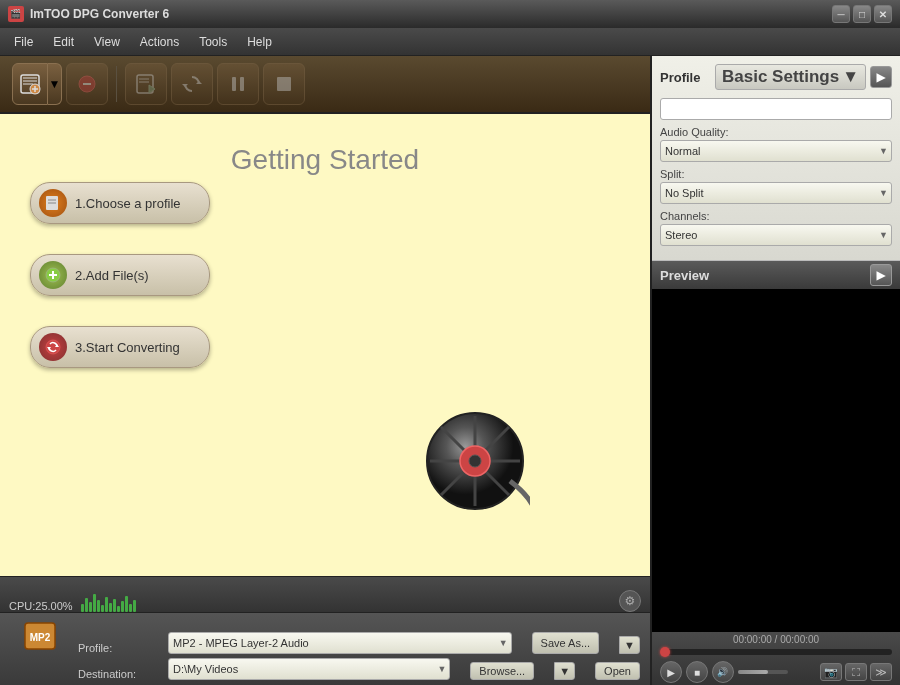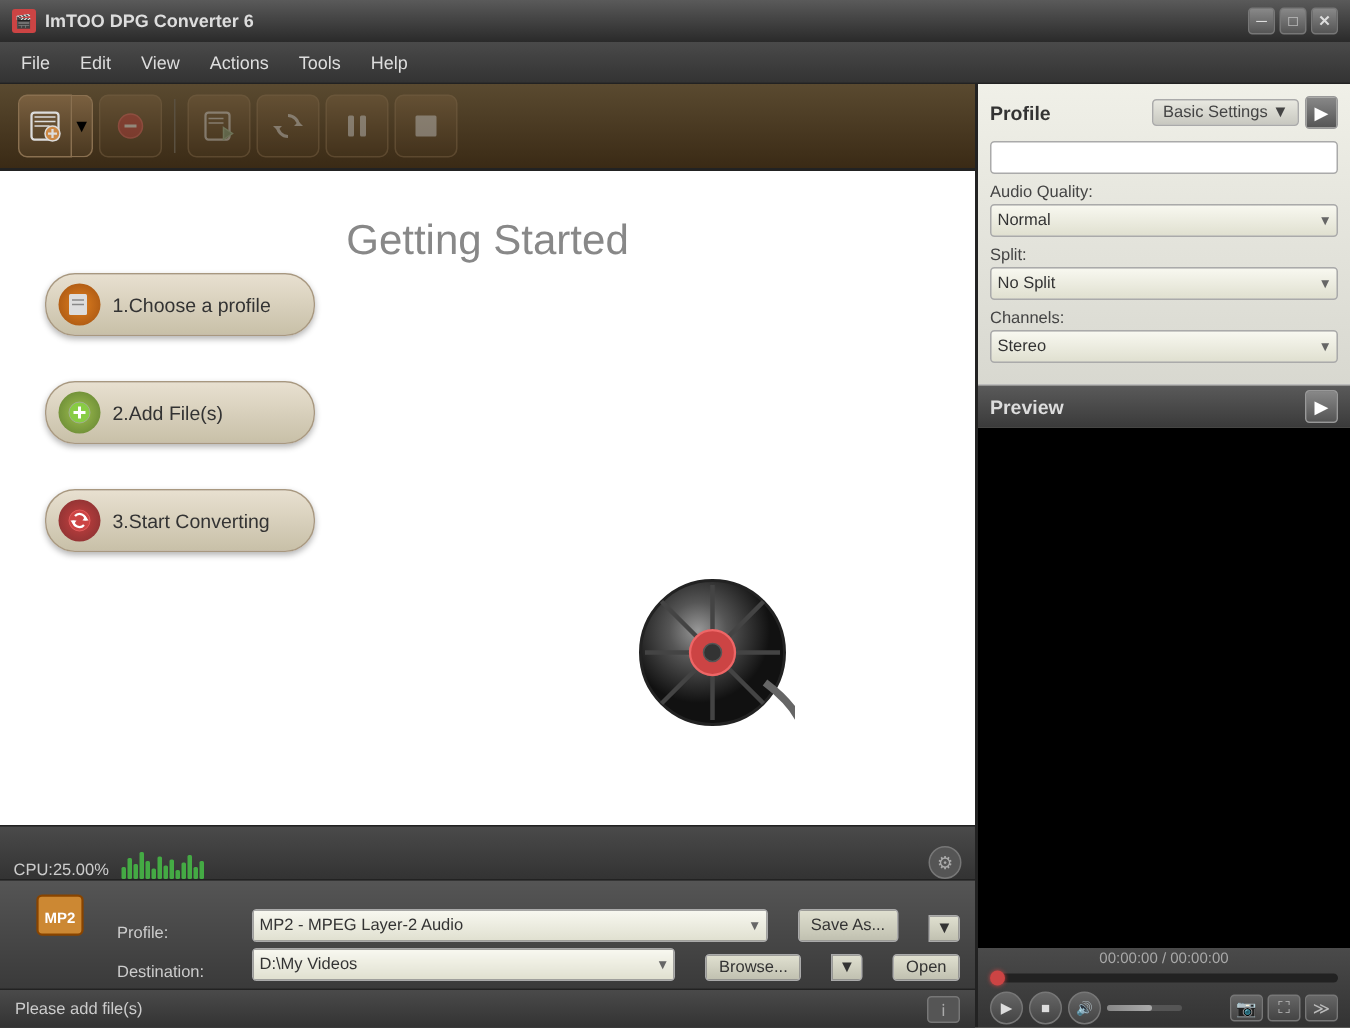--- a/index.html
+++ b/index.html
@@ -72,21 +72,21 @@
       position: relative;
     }
     .toolbar-btn.disabled { opacity: 0.4; cursor: default; }
     .toolbar-separator { width: 1px; height: 36px; background: #5a5040; margin: 0 4px; }
     .add-btn-wrap { position: relative; display: flex; }
     .add-dropdown { width: 14px; height: 42px; background: linear-gradient(to bottom, #7a6040, #4a3820); border: 1px solid #8a7050; border-left: none; border-radius: 0 6px 6px 0; display: flex; align-items: center; justify-content: center; cursor: pointer; }
 
     
     .content-area {
       flex: 1;
-      background: #ffffff;
+      background: #fef9c3;
       display: flex;
       flex-direction: column;
       align-items: center;
       justify-content: center;
       position: relative;
     }
     .getting-started-title {
       font-size: 28px;
       color: #888;
       font-weight: normal;
@@ -196,21 +196,21 @@
       display: flex;
       align-items: center;
       justify-content: space-between;
       margin-bottom: 8px;
     }
     .profile-header-title { font-size: 13px; font-weight: bold; color: #333; }
     .basic-settings-btn {
       display: flex; align-items: center; gap: 3px;
       background: linear-gradient(to bottom, #e8e8e0, #c8c8c0);
       border: 1px solid #aaa; border-radius: 3px;
-      padding: 2px 6px; cursor: pointer; font-size: 11px; color: #444;
+      padding: 2px 6px; cursor: pointer; font-size: 17px; color: #444; font-weight: bold;
     }
     .right-arrow-btn {
       width: 22px; height: 22px; background: linear-gradient(to bottom, #888, #555);
       border: 1px solid #999; border-radius: 3px; display: flex; align-items: center;
       justify-content: center; cursor: pointer; color: white; font-size: 12px;
     }
     .form-row { margin-bottom: 6px; }
     .form-label { color: #444; font-size: 11px; margin-bottom: 2px; }
     .form-input {
       width: 100%; height: 22px; background: white; border: 1px solid #aaa;
@@ -457,24 +457,20 @@
           <select class="select-control">
             <option>D:\My Videos</option>
           </select>
         </div>
         <button class="btn-browse">Browse...</button>
         <button class="btn-dropdown">▼</button>
         <button class="btn-open">Open</button>
       </div>
     </div>
 
-    <div class="status-message">
-      <span>Please add file(s)</span>
-      <div style="width:22px; height:18px; background:#555; border-radius:3px; border:1px solid #777; display:flex; align-items:center; justify-content:center; cursor:pointer; color:#aaa; font-size:11px;">ℹ</div>
-    </div>
   </div>
 
   <div class="right-panel">
 
     <div class="profile-settings">
       <div class="profile-header">
         <span class="profile-header-title">Profile</span>
         <div style="display:flex; align-items:center; gap:4px;">
           <div class="basic-settings-btn">
             <span>Basic Settings</span>

